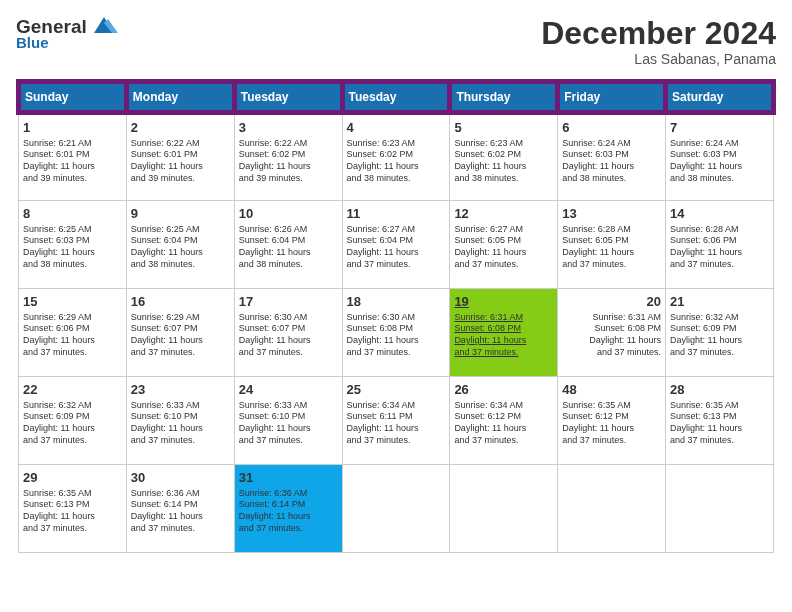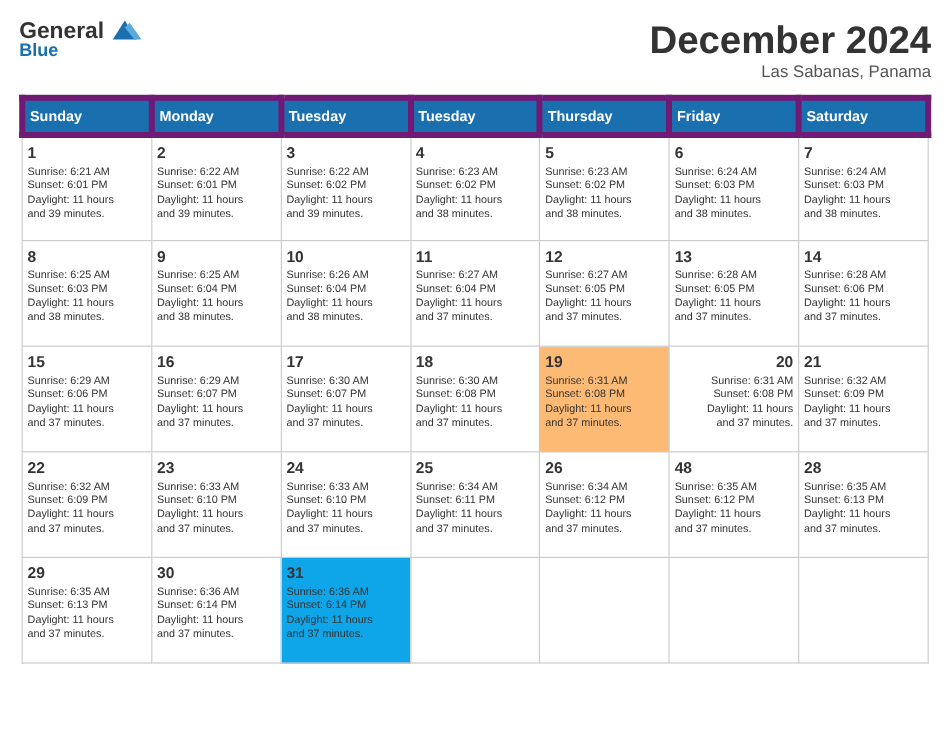--- a/index.html
+++ b/index.html
@@ -189,21 +189,21 @@
             <div class="cell-content">Sunrise: 6:29 AM<br>Sunset: 6:07 PM<br>Daylight: 11 hours<br>and 37 minutes.</div>
           </td>
           <td style="background: rgb(255, 255, 255); margin-top: 20px;">
             <span class="day-num">17</span>
             <div class="cell-content">Sunrise: 6:30 AM<br>Sunset: 6:07 PM<br>Daylight: 11 hours<br>and 37 minutes.</div>
           </td>
           <td style="background: rgb(255, 255, 255);">
             <span class="day-num">18</span>
             <div class="cell-content">Sunrise: 6:30 AM<br>Sunset: 6:08 PM<br>Daylight: 11 hours<br>and 37 minutes.</div>
           </td>
-          <td style="background: #fdba74;">
+          <td style="background: #84cc16; text-decoration: underline;">
             <span class="day-num">19</span>
             <div class="cell-content">Sunrise: 6:31 AM<br>Sunset: 6:08 PM<br>Daylight: 11 hours<br>and 37 minutes.</div>
           </td>
           <td style="background: rgb(255, 255, 255); text-align: right;">
             <span class="day-num">20</span>
             <div class="cell-content">Sunrise: 6:31 AM<br>Sunset: 6:08 PM<br>Daylight: 11 hours<br>and 37 minutes.</div>
           </td>
           <td style="background: rgb(255, 255, 255);">
             <span class="day-num">21</span>
             <div class="cell-content">Sunrise: 6:32 AM<br>Sunset: 6:09 PM<br>Daylight: 11 hours<br>and 37 minutes.</div>

